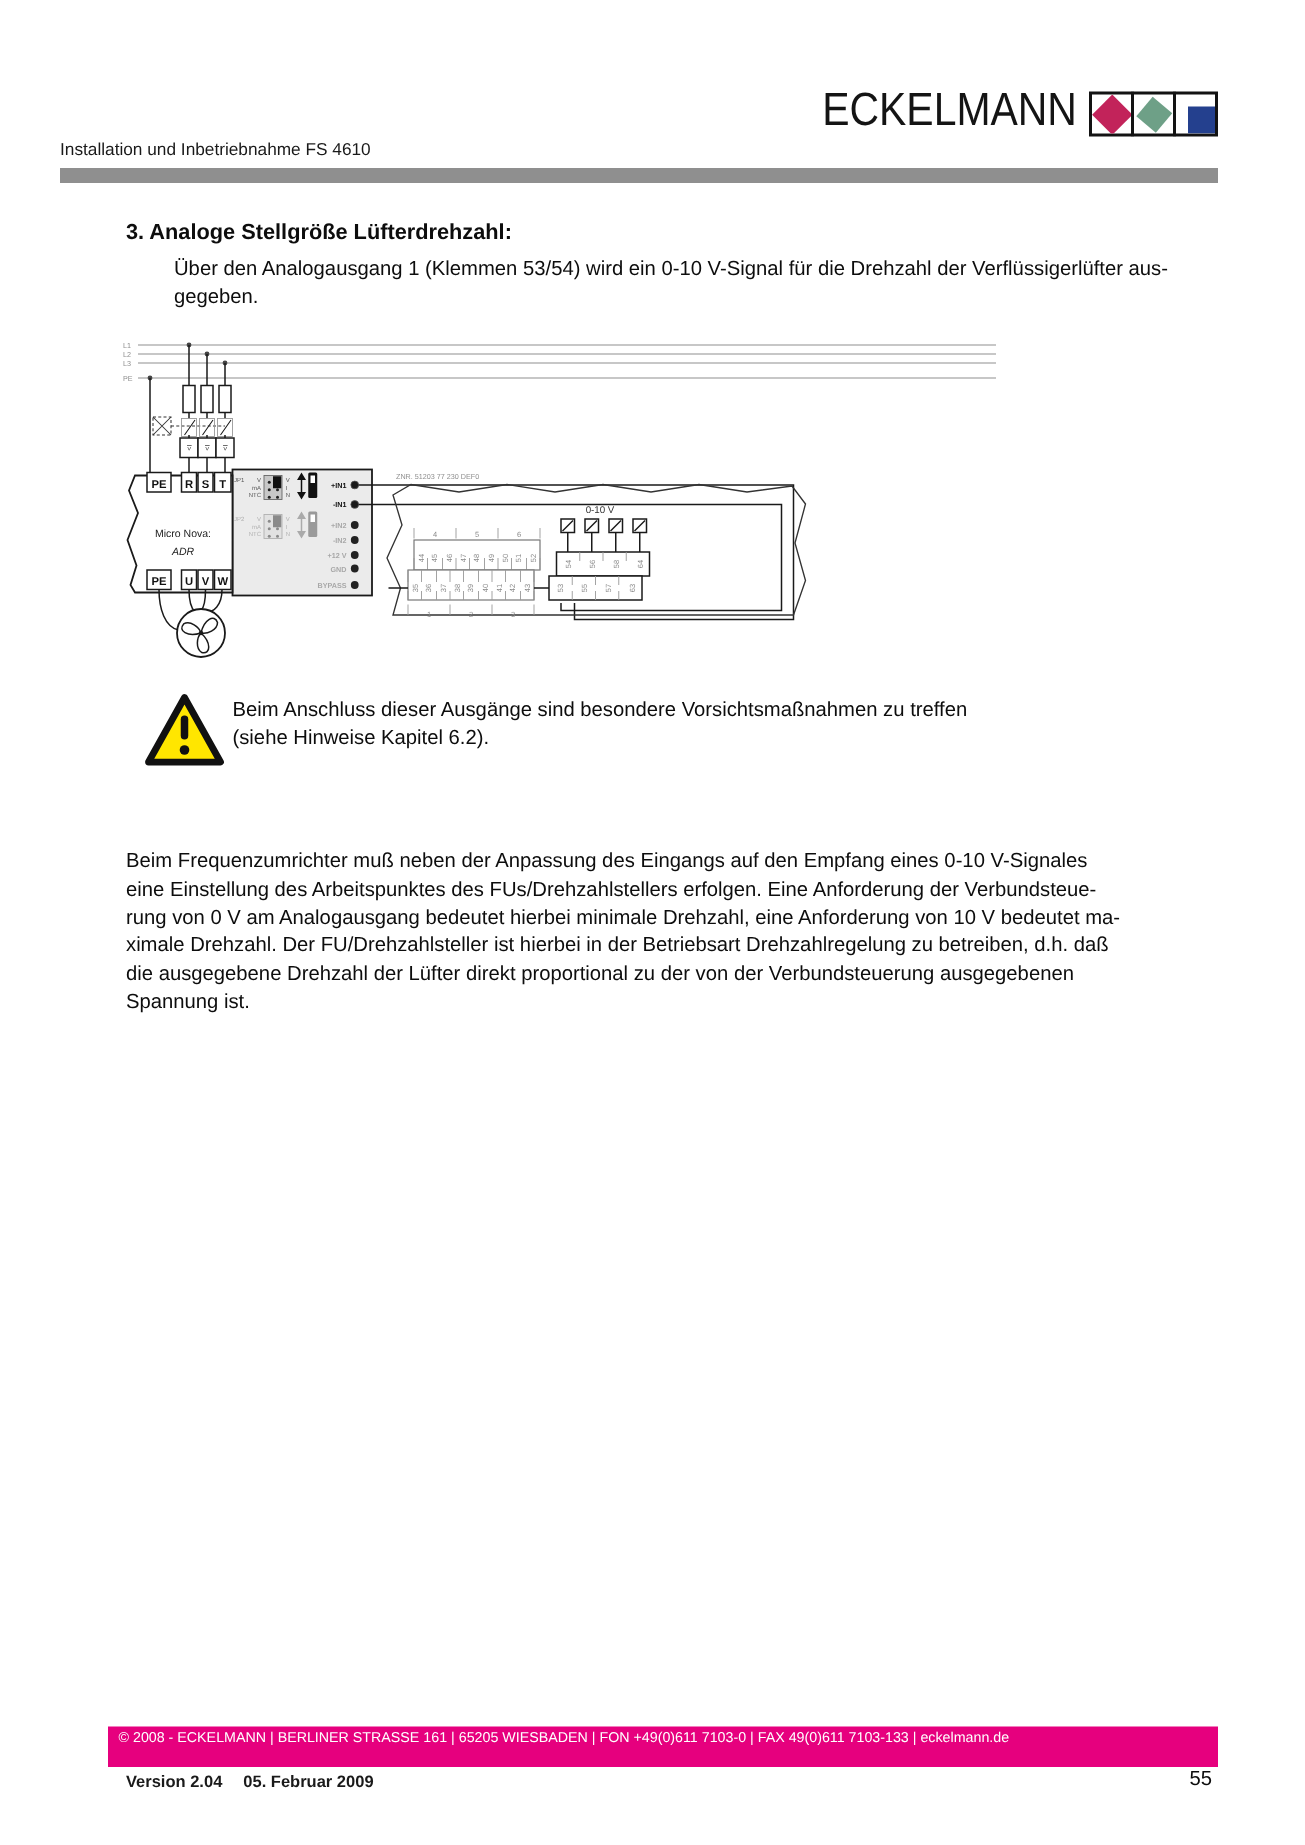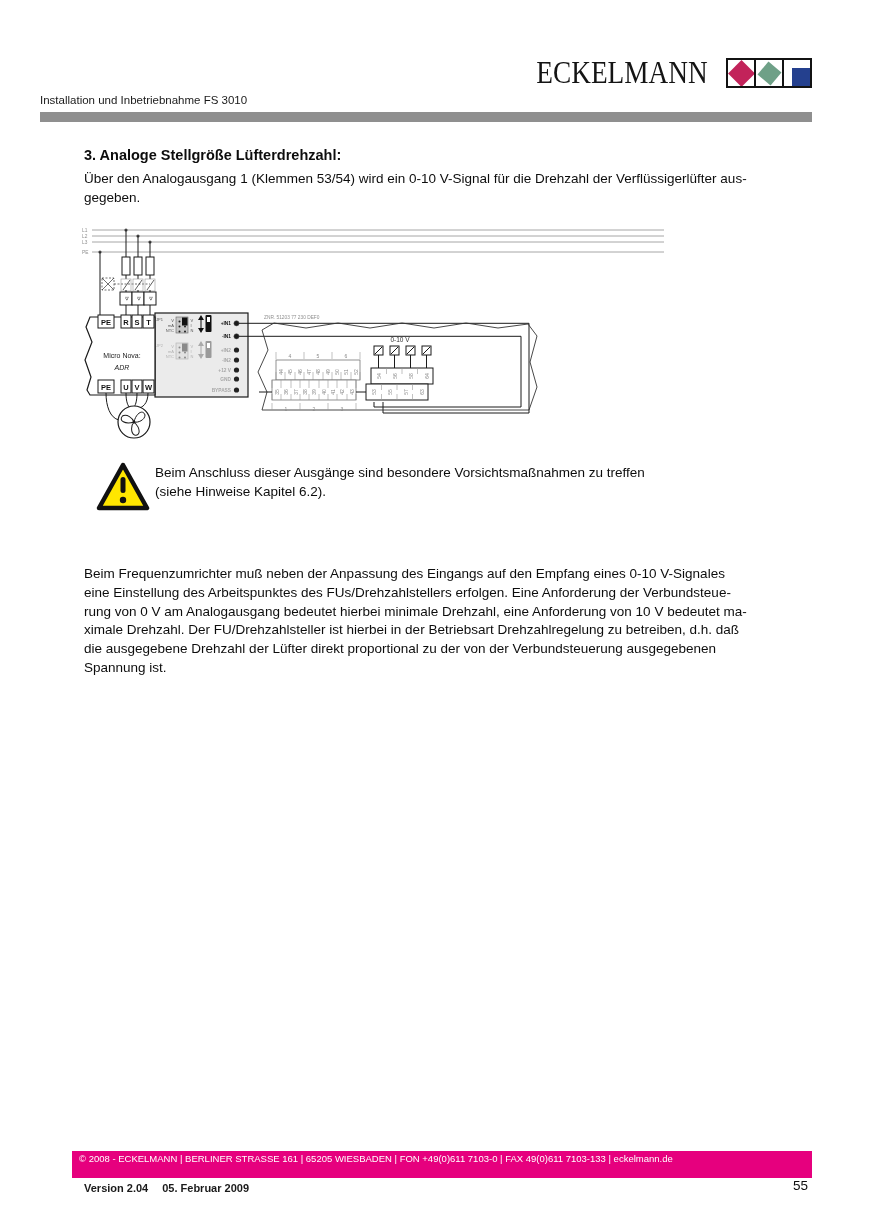--- a/index.html
+++ b/index.html
@@ -1,34 +1,34 @@
 <!DOCTYPE html>
 <html><head>
 <meta charset="utf-8">
 <style>
   html,body{margin:0;padding:0;background:#fff;}
   body{width:870px;height:1230px;position:relative;font-family:"Liberation Sans",sans-serif;color:#0d0d0d;overflow:hidden;}
   .abs{position:absolute;}
 
   
-  .logo{top:55px;right:58px;display:flex;align-items:center;gap:20px;font-family:Liberation Serif, serif;}
+  .logo{top:55px;right:58px;display:flex;align-items:flex-end;gap:10px;}
   .wordmark{font-size:31px;color:#141414;letter-spacing:0px;transform:scaleX(.88);transform-origin:right center;white-space:nowrap;}
   .marks{display:flex;}
   .cell{width:26px;height:26px;border:2px solid #131313;margin-left:-2px;position:relative;overflow:hidden;background:#fff;}
   .cell .sq{position:absolute;}
   .sq-magenta{width:19px;height:19px;background:#C2235A;left:4px;top:4px;transform:rotate(45deg);}
   .sq-green{width:17px;height:17px;background:#6EA087;left:5px;top:5px;transform:rotate(40deg);}
   .sq-blue{width:18px;height:18px;background:#24408E;left:8px;top:8px;}
 
   .header-title{top:94px;left:40px;font-size:11.5px;color:#1a1a1a;}
   .divider{top:112px;left:40px;width:772px;height:10px;background:#8F8F8F;}
 
   .h3{top:147px;left:84px;font-size:14.5px;font-weight:bold;text-align:right;}
   .para{left:84px;width:730px;font-size:13.5px;line-height:18.8px;white-space:pre-line;}
-  .p-intro{top:170px;}
+  .p-intro{top:170px;margin-left:32px;}
   .p-body{top:565px;}
 
   .warn-icon{top:462px;left:96px;}
   .warn-text{top:464px;left:155px;width:575px;font-size:13.5px;line-height:18.8px;white-space:pre-line;}
 
   .footer-bar{top:1151px;left:72px;width:740px;height:27px;background:#E6007E;color:#fff;font-size:9.5px;line-height:15px;padding-left:7px;box-sizing:border-box;white-space:nowrap;}
   .version-row{top:1182px;left:84px;font-size:11px;color:#1a1a1a;font-weight:bold;}
   .version-row span{margin-right:14px;}
   .page-num{top:1178px;right:62px;font-size:13.5px;}
 
@@ -58,21 +58,21 @@
       </div>
     <div class="cell">
         <div class="sq sq-green"></div>
       </div>
     <div class="cell">
         <div class="sq sq-blue"></div>
       </div>
   </div>
 </div>
 
-<div class="abs header-title">Installation und Inbetriebnahme FS 3010</div>
+<div class="abs header-title">Installation und Inbetriebnahme FS 4610</div>
 <div class="abs divider"></div>
 
 <div class="abs h3">3. Analoge Stellgröße Lüfterdrehzahl:</div>
 <div class="abs para p-intro">Über den Analogausgang 1 (Klemmen 53/54) wird ein 0-10 V-Signal für die Drehzahl der Verflüssigerlüfter aus-
 gegeben.</div>
 
 <svg class="abs diagram" width="600" height="230" viewBox="0 0 600 230">
 
   <g>
     <text class="gtx" x="4" y="10">L1</text>

